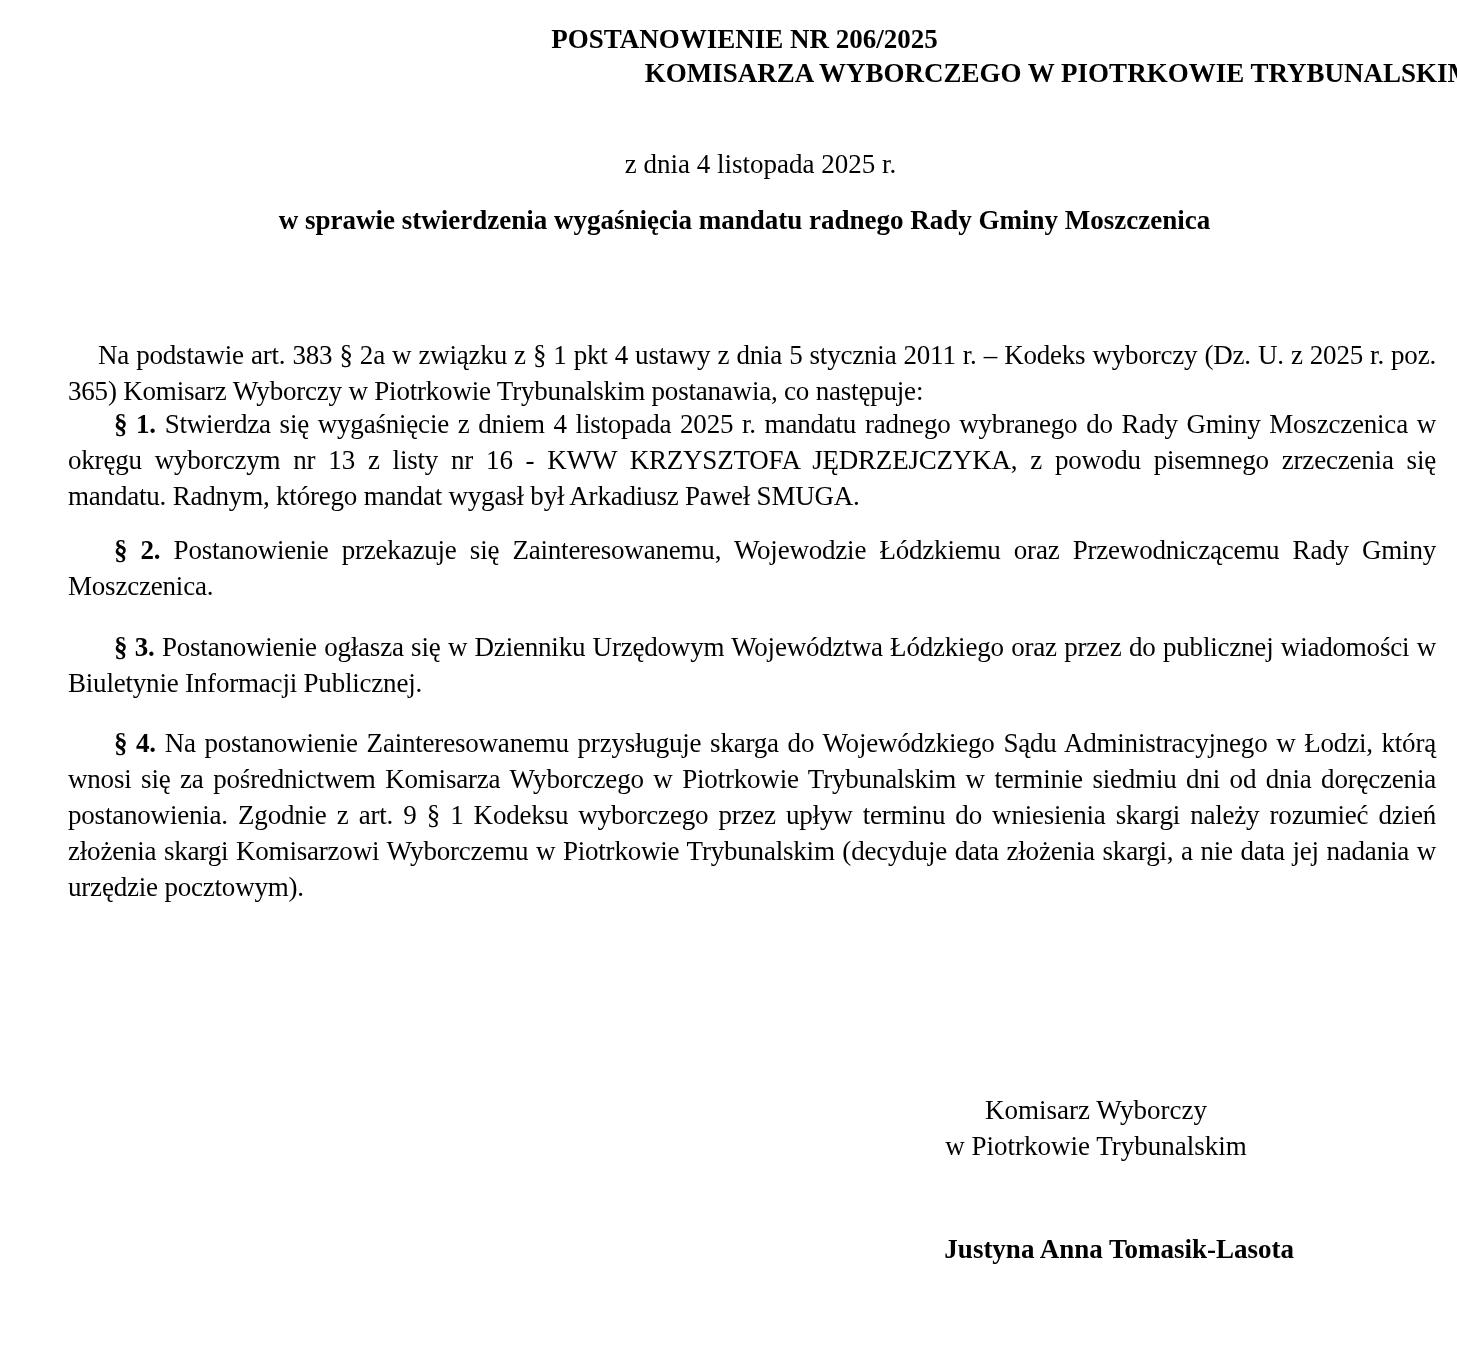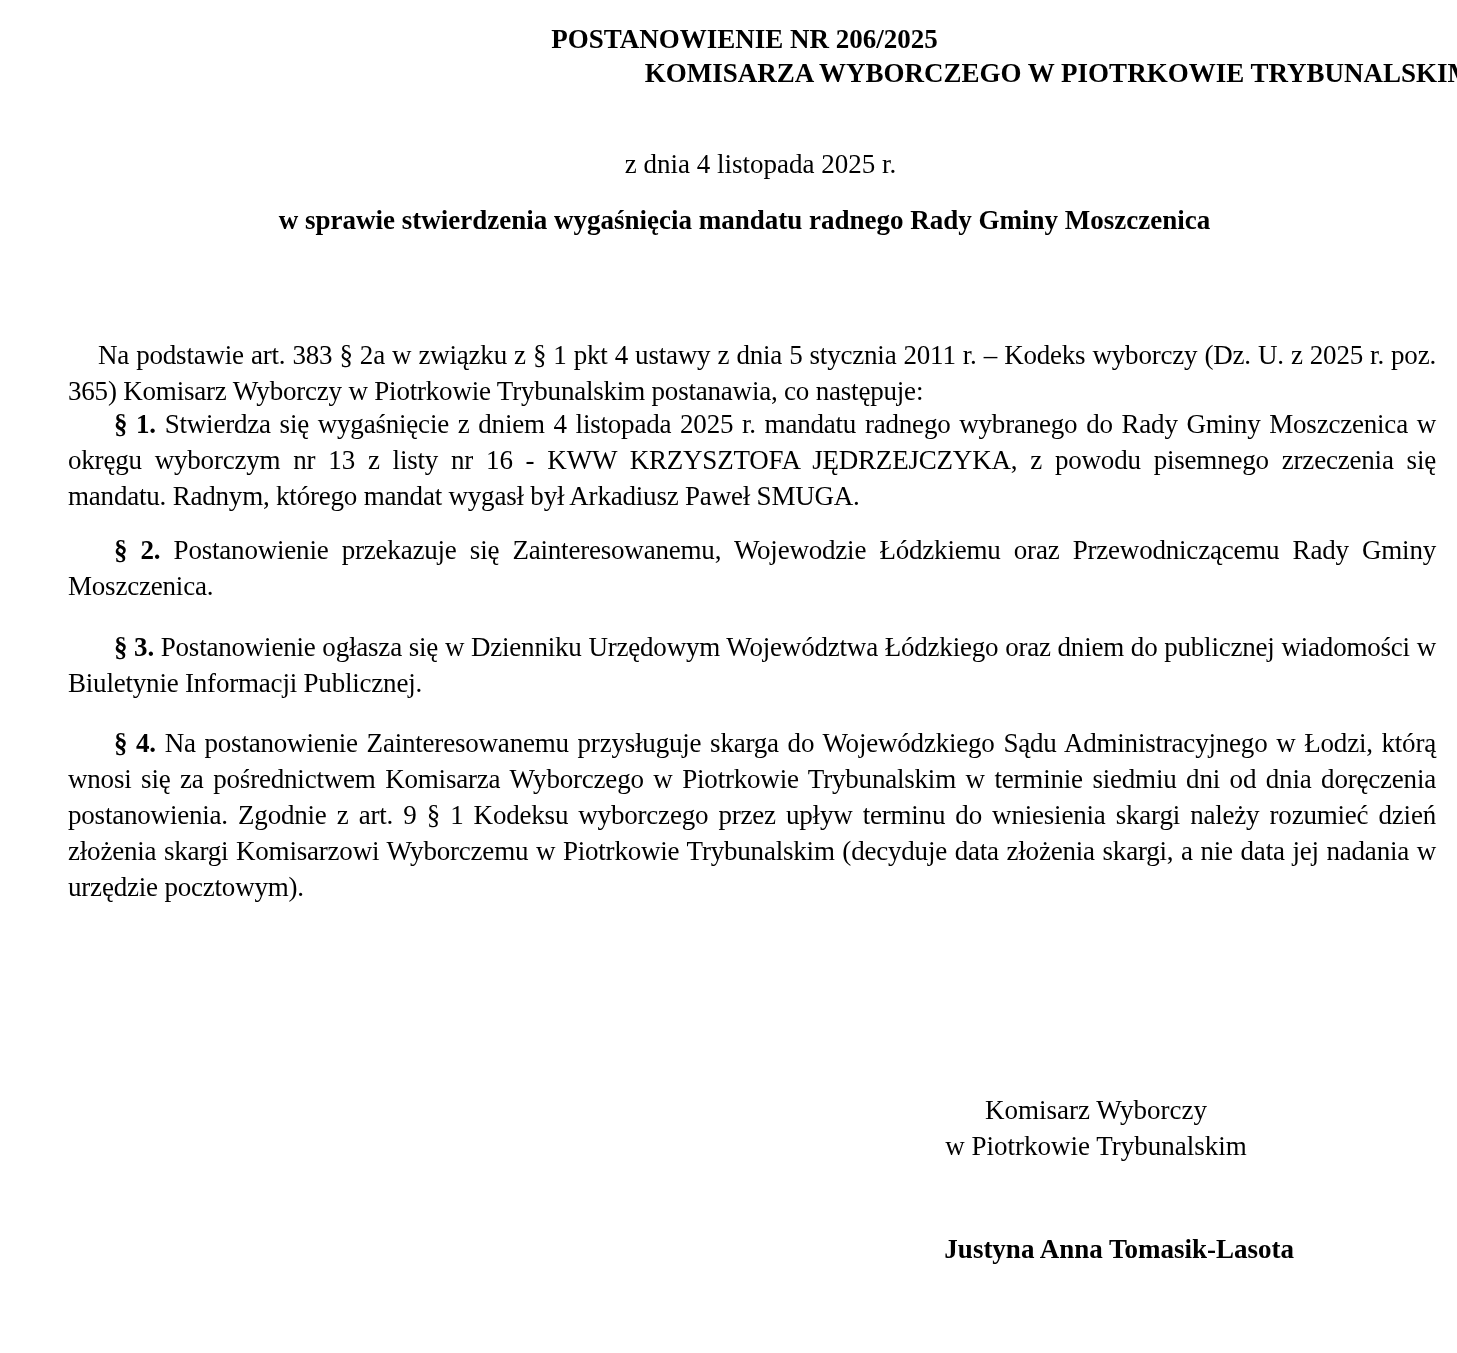--- a/index.html
+++ b/index.html
@@ -56,21 +56,21 @@
 
   <p class="body-text intro">Na podstawie art. 383 § 2a w związku z § 1 pkt 4 ustawy z dnia 5 stycznia 2011 r. – Kodeks wyborczy (Dz. U. z 2025 r. poz. 365) Komisarz Wyborczy w Piotrkowie Trybunalskim postanawia, co następuje:</p>
 
   <p class="body-text p1">
     <span class="para-num">§ 1.</span><span> Stwierdza się wygaśnięcie z dniem 4 listopada 2025 r. mandatu radnego wybranego do Rady Gminy Moszczenica w okręgu wyborczym nr 13 z listy nr 16 - KWW KRZYSZTOFA JĘDRZEJCZYKA, z powodu pisemnego zrzeczenia się mandatu. Radnym, którego mandat wygasł był Arkadiusz Paweł SMUGA.</span>
   </p>
   <p class="body-text p2">
     <span class="para-num">§ 2.</span><span> Postanowienie przekazuje się Zainteresowanemu, Wojewodzie Łódzkiemu oraz Przewodniczącemu Rady Gminy Moszczenica.</span>
   </p>
   <p class="body-text p3">
-    <span class="para-num">§ 3.</span><span> Postanowienie ogłasza się w Dzienniku Urzędowym Województwa Łódzkiego oraz dniem do publicznej wiadomości w Biuletynie Informacji Publicznej.</span>
+    <span class="para-num">§ 3.</span><span> Postanowienie ogłasza się w Dzienniku Urzędowym Województwa Łódzkiego oraz przez do publicznej wiadomości w Biuletynie Informacji Publicznej.</span>
   </p>
   <p class="body-text p4">
     <span class="para-num">§ 4.</span><span> Na postanowienie Zainteresowanemu przysługuje skarga do Wojewódzkiego Sądu Administracyjnego w Łodzi, którą wnosi się za pośrednictwem Komisarza Wyborczego w Piotrkowie Trybunalskim w terminie siedmiu dni od dnia doręczenia postanowienia. Zgodnie z art. 9 § 1 Kodeksu wyborczego przez upływ terminu do wniesienia skargi należy rozumieć dzień złożenia skargi Komisarzowi Wyborczemu w Piotrkowie Trybunalskim (decyduje data złożenia skargi, a nie data jej nadania w urzędzie pocztowym).</span>
   </p>
 
   <div class="signature-block">
     <span class="sig-line">Komisarz Wyborczy</span>
     <span class="sig-line">w Piotrkowie Trybunalskim</span>
   </div>
   <div class="signer">Justyna Anna Tomasik-Lasota</div>

